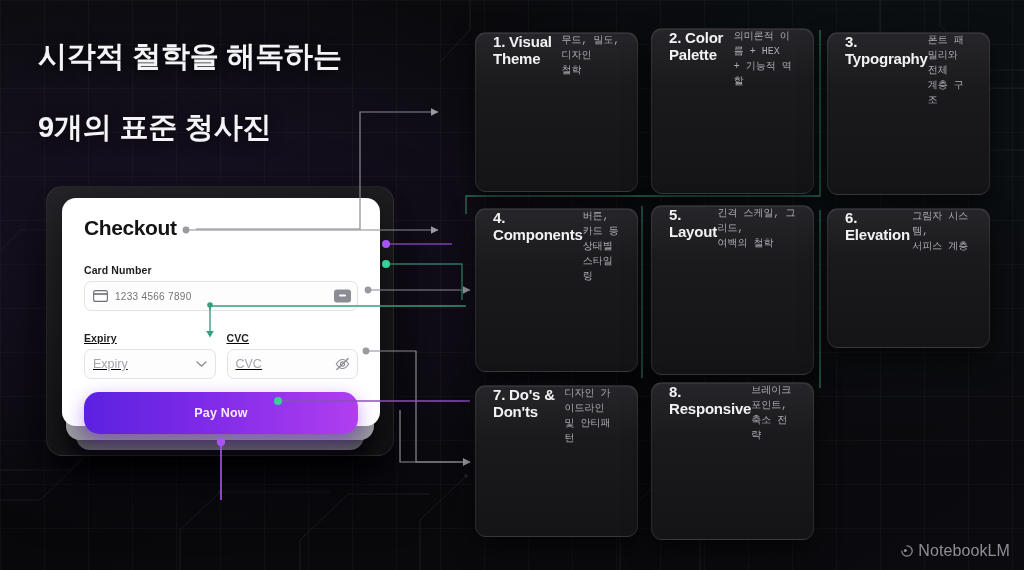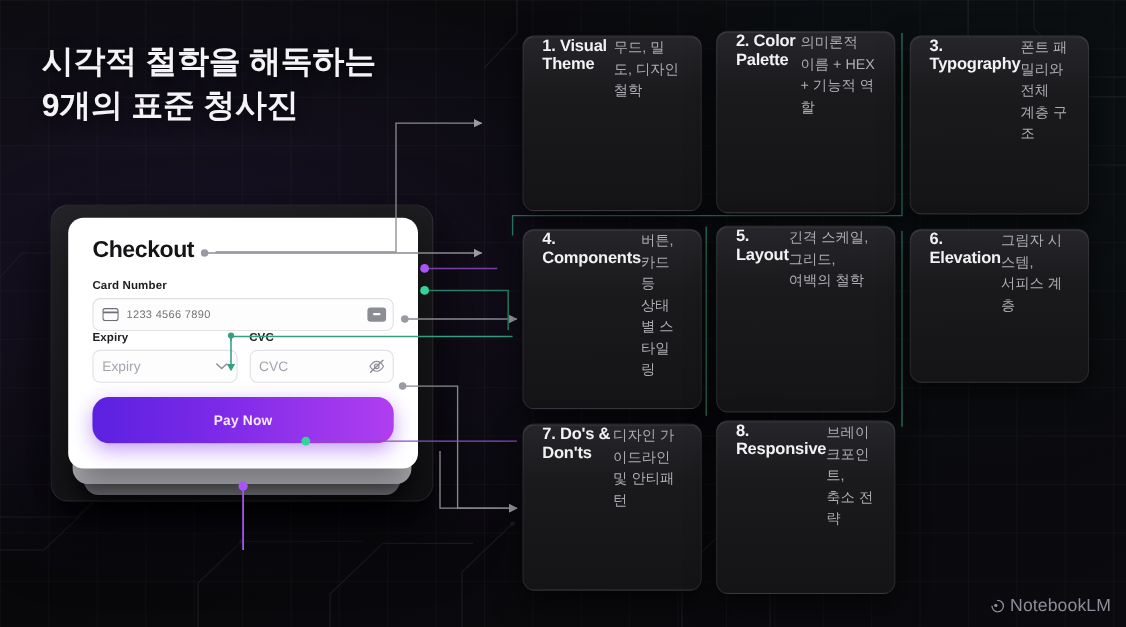--- a/index.html
+++ b/index.html
@@ -41,21 +41,21 @@
     left: 38px;
     top: 36px;
     width: 420px;
     font-size: 29px;
     font-weight: 700;
     line-height: 1.38;
     color: #f4f4f6;
     letter-spacing: -0.2px;
     text-shadow: 0 2px 14px rgba(0,0,0,0.75);
   }
-  .headline .l2 { display: block; }
+  .headline .l2 { display: block; margin-top: 31px; }
 
   
   .device {
     position: absolute;
     left: 46px;
     top: 186px;
     width: 348px;
     height: 270px;
     border-radius: 16px;
     background: linear-gradient(160deg, #242428 0%, #17171a 55%, #121214 100%);
@@ -91,21 +91,21 @@
     background: #ffffff;
     border-radius: 14px;
     box-shadow: 0 14px 34px rgba(0,0,0,0.45);
     padding: 18px 22px 0 22px;
   }
   .co-title {
     font-size: 21px;
     font-weight: 700;
     color: #141417;
     letter-spacing: -0.4px;
-    margin-bottom: 14px;
+    margin-bottom: 24px;
   }
   .fld-label {
     font-size: 10.5px;
     font-weight: 700;
     color: #1d1d21;
     margin-bottom: 5px;
     letter-spacing: 0.1px;
   }
   .input {
     position: relative;
@@ -137,21 +137,21 @@
     background: #8c8c95;
   }
   .chip::after {
     content: "";
     position: absolute;
     left: 5px; top: 5px;
     width: 7px; height: 2px;
     background: #fff;
     border-radius: 1px;
   }
-  .row2 { display: flex; gap: 11px; margin-top: 0; }
+  .row2 { display: flex; gap: 11px; margin-top: 21px; text-decoration: underline; }
   .row2 > div { flex: 1; }
   .pay-btn {
     margin-top: 13px;
     height: 42px;
     border-radius: 15px;
     background: linear-gradient(90deg, #5b21e0 0%, #7c2ae8 42%, #b13ef0 100%);
     display: flex;
     align-items: center;
     justify-content: center;
     color: #f5eaff;
@@ -180,24 +180,25 @@
     justify-content: center;
   }
   .bp .t {
     font-size: 15px;
     font-weight: 700;
     color: #f2f2f4;
     letter-spacing: -0.2px;
     margin-bottom: 7px;
   }
   .bp .d {
-    font-size: 13px;
+    font-size: 10px;
     line-height: 1.5;
     color: #adadb4;
     white-space: pre-line;
+    font-family: Liberation Mono, monospace;
   }
 
   
   .watermark {
     position: absolute;
     right: 14px;
     bottom: 10px;
     display: flex;
     align-items: center;
     gap: 5px;

